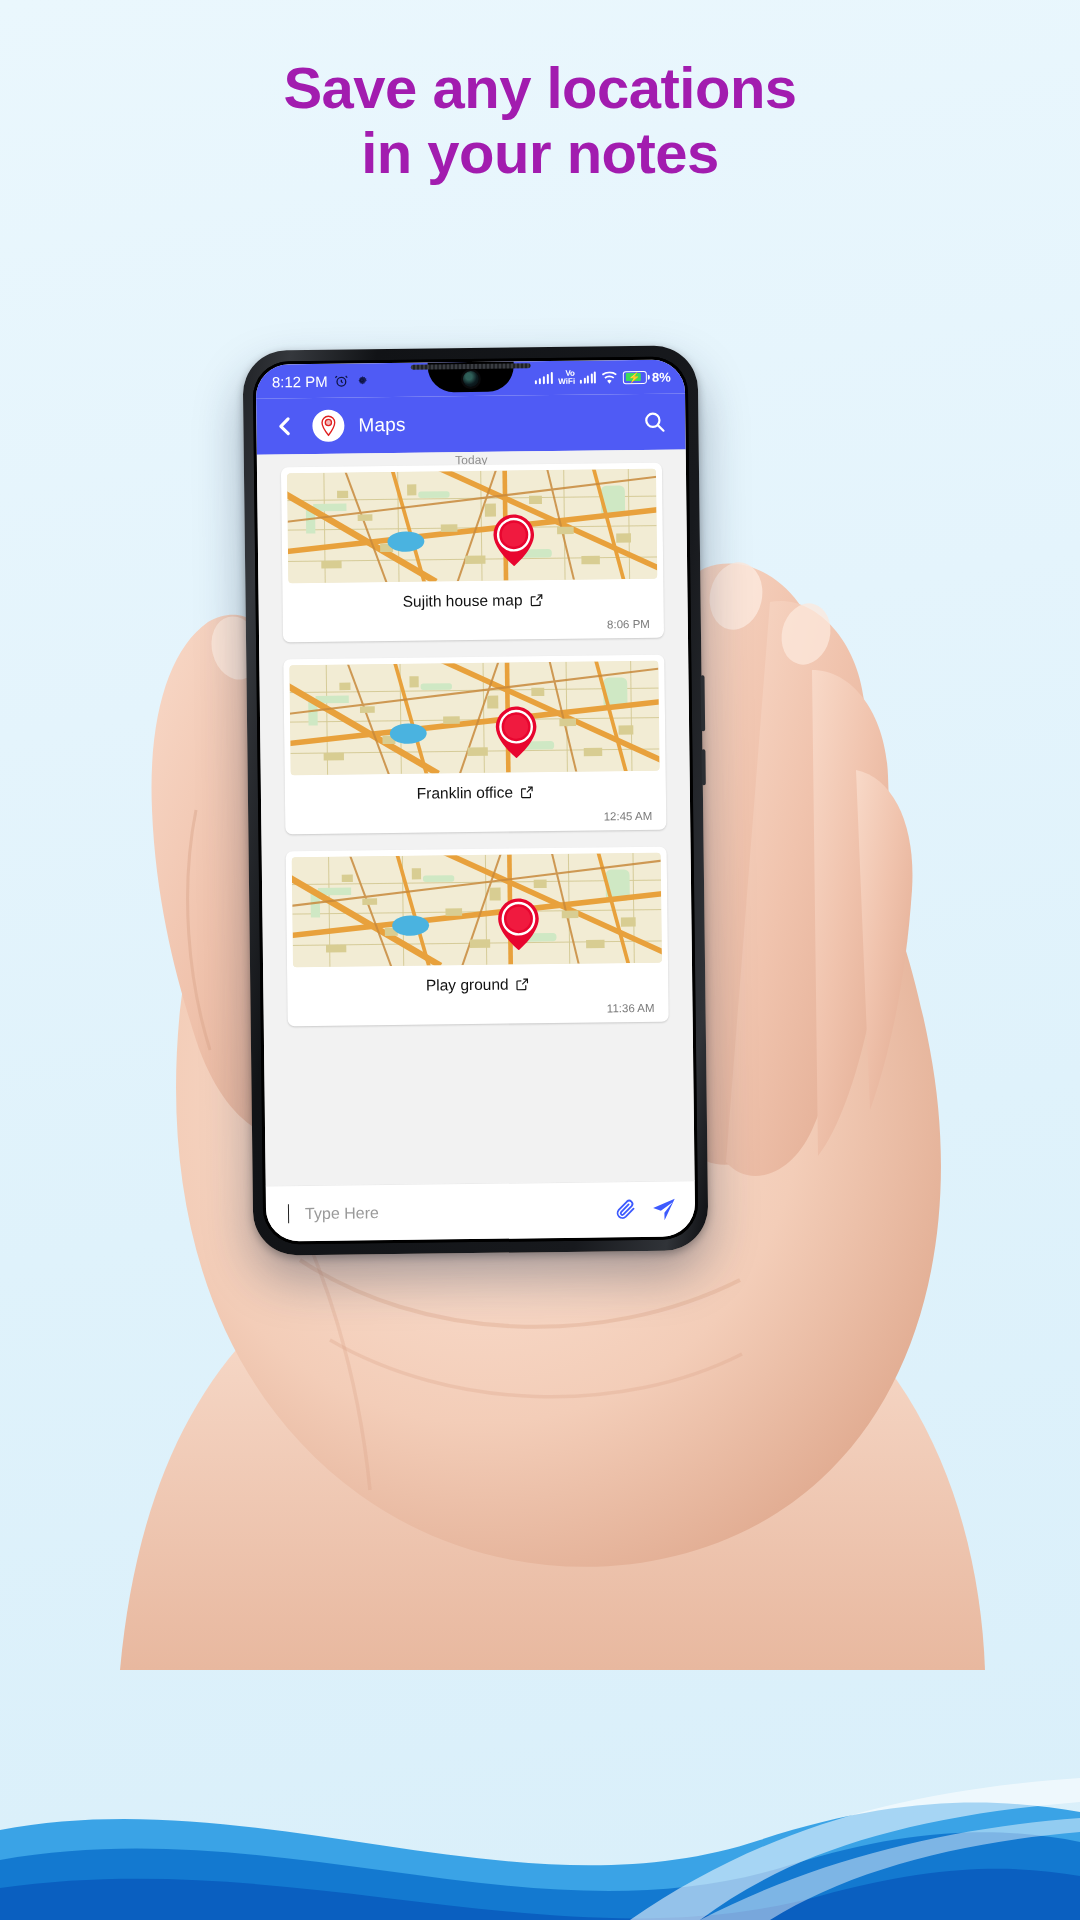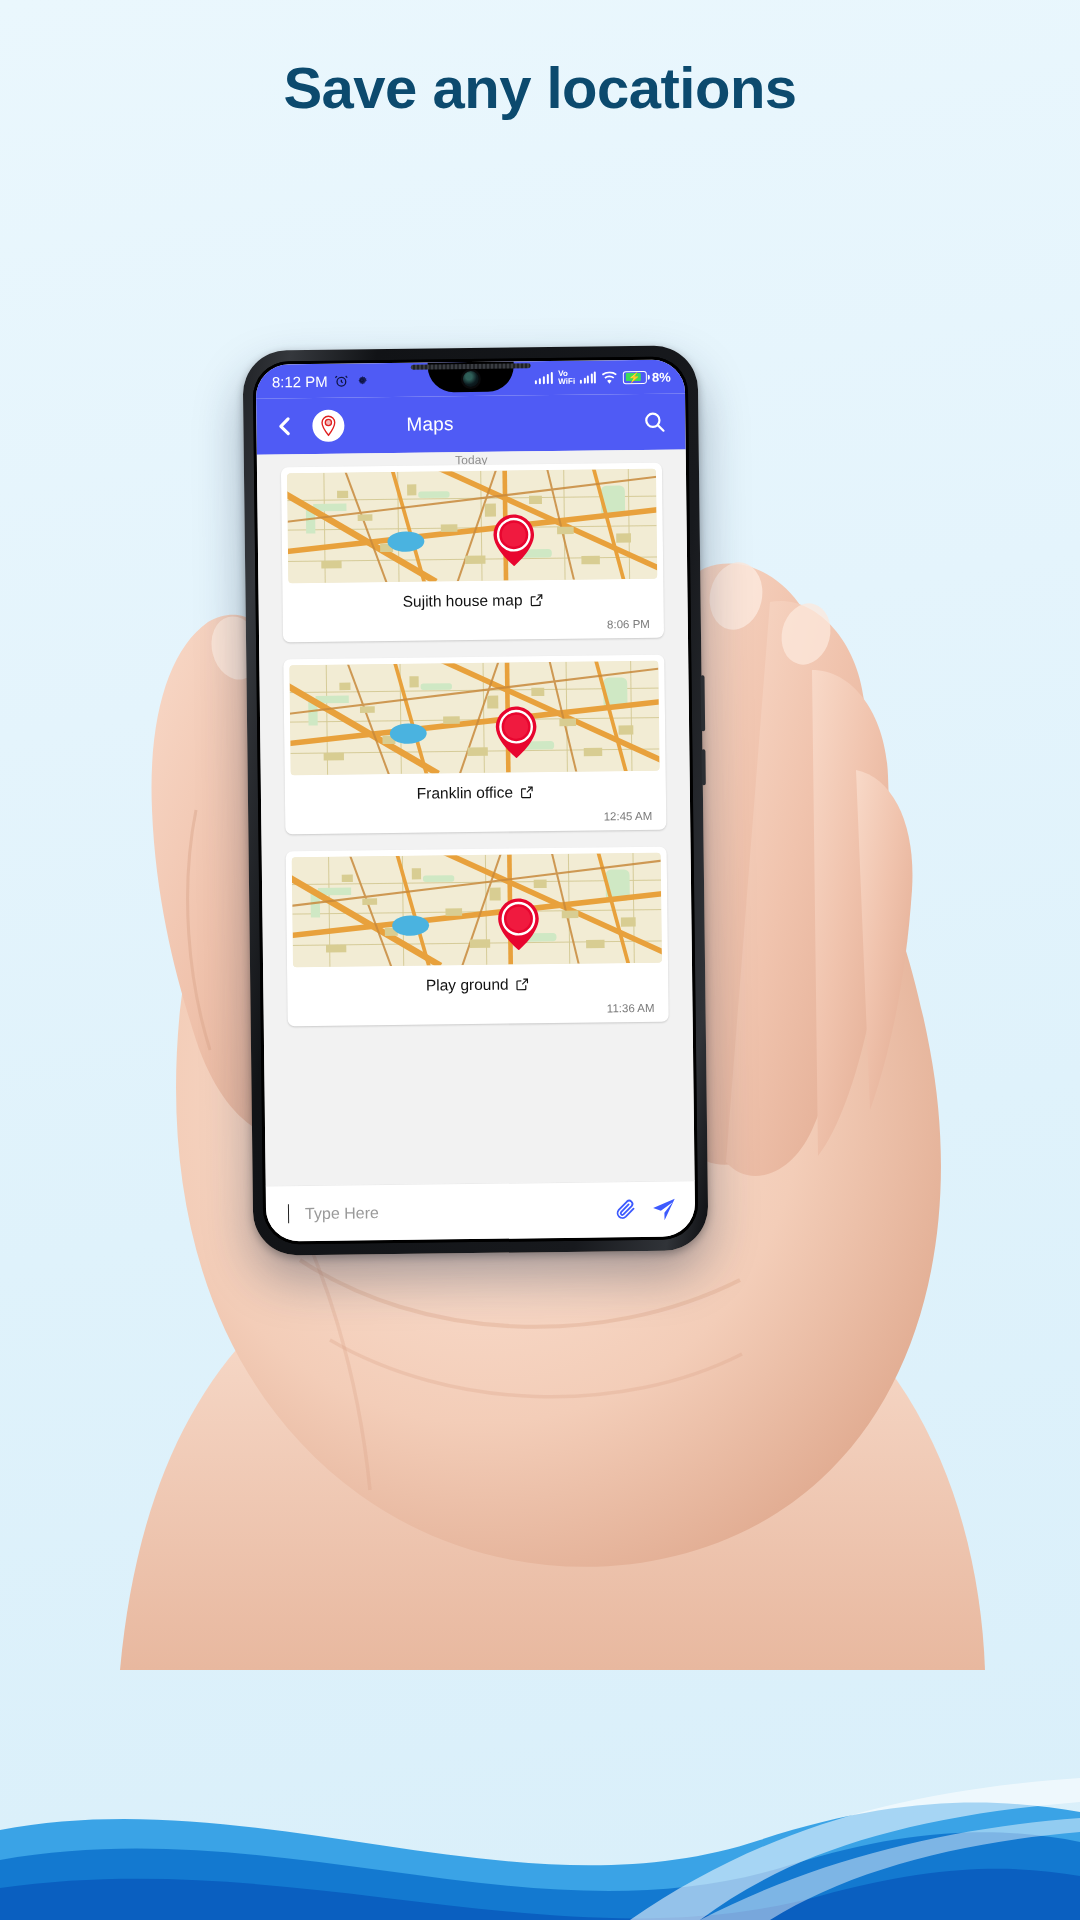--- a/index.html
+++ b/index.html
@@ -6,21 +6,21 @@
   html,body { width:1080px; height:1920px; overflow:hidden; }
   body {
     font-family:"Liberation Sans", sans-serif;
     background:linear-gradient(170deg,#eaf7fd 0%,#e4f4fc 35%,#dff2fb 60%,#d9effa 100%);
     position:relative;
   }
 
   
   .headline {
     position:absolute; top:56px; left:0; width:100%;
-    text-align:center; color:#0c4a6e;
+    text-align:center; color:#a21caf;
     font-size:58px; font-weight:bold; line-height:1.12;
     letter-spacing:-0.5px;
   }
   .headline .l2 { display:block; }
 
   
   .waves { position:absolute; left:0; bottom:0; width:1080px; height:560px; }
 
   
   .hand-wrap { position:absolute; left:0; top:250px; width:1080px; height:1420px; }
@@ -76,37 +76,37 @@
     background:radial-gradient(circle at 38% 35%,#2f5f58 0 22%,#0d1c20 55%,#05090b 100%);
     box-shadow:0 0 0 2px #0a0a0b; margin-top:4px;}
   .bars { display:flex; align-items:flex-end; gap:1.5px; height:12px; }
   .bars i { display:block; width:2.5px; background:#fff; border-radius:1px;}
   .bars i:nth-child(1){height:4px}
   .bars i:nth-child(2){height:6px}
   .bars i:nth-child(3){height:8px}
   .bars i:nth-child(4){height:10px}
   .bars i:nth-child(5){height:12px}
   .bars.small i{width:2px}
-  .vowifi{ font-size:8px; line-height:8.5px; text-align:left; font-weight:700;}
+  .vowifi{ font-size:8px; line-height:8.5px; text-align:right; font-weight:700;}
   .batt{ position:relative; width:24px; height:13px; border:1.8px solid #fff; border-radius:3px; }
   .batt::after{content:""; position:absolute; right:-4px; top:3.5px; width:2.5px;height:5px;background:#fff;border-radius:0 2px 2px 0;}
   .batt .fill{position:absolute; inset:1.5px; width:68%; background:#3ddc58; border-radius:1px;}
   .batt .bolt{position:absolute; inset:0; display:flex;align-items:center;justify-content:center;font-size:10px;color:#0b1c0b;}
 
   
   .appbar {
     height:56px; background:#4f5bf5; flex:0 0 auto;
     display:flex; align-items:center; padding:0 16px; gap:14px; color:#fff;
   }
   .back { width:26px; height:26px; display:flex;align-items:center;justify-content:center; cursor:pointer;}
   .logo {
     width:32px;height:32px;border-radius:50%;background:#fff;
     display:flex;align-items:center;justify-content:center; flex:0 0 auto;
   }
-  .appname{ font-size:19px; font-weight:400; letter-spacing:.2px;margin-left:48px;}
+  .appname{ font-size:19px; font-weight:400; letter-spacing:.2px;}
   .search-btn{ margin-left:auto; width:30px;height:30px; display:flex;align-items:center;justify-content:center; cursor:pointer;}
 
   
   .chat { flex:1 1 auto; background:#f2f2f2; overflow:hidden; position:relative; padding:0 24px;}
   .daychip{
     text-align:center; color:#8d8d8d; font-size:12px; padding-top:1px; height:13px; overflow:hidden;
   }
   .card{
     background:#fff; border-radius:7px; margin-bottom:17px;
     box-shadow:0 1px 2px rgba(0,0,0,.16);
@@ -140,20 +140,21 @@
 <svg class="waves" viewBox="0 0 1080 560" preserveAspectRatio="none">
   <path d="M0,470 C260,420 520,560 760,480 C900,434 1000,438 1080,452 L1080,560 L0,560 Z" fill="#2c9ce4" opacity=".92"></path>
   <path d="M0,500 C280,450 540,585 790,505 C920,464 1010,468 1080,482 L1080,560 L0,560 Z" fill="#1177cf" opacity=".95"></path>
   <path d="M0,528 C300,486 560,606 820,536 C940,503 1015,505 1080,516 L1080,560 L0,560 Z" fill="#0a5fc0"></path>
   <path d="M630,560 C760,470 900,430 1080,418 L1080,442 C910,456 790,492 700,560 Z" fill="#ffffff" opacity=".55"></path>
   <path d="M700,560 C820,498 950,468 1080,458 L1080,472 C960,482 850,510 770,560 Z" fill="#ffffff" opacity=".45"></path>
 </svg>
 
 <div class="headline">
   <span>Save any locations</span>
+  <span class="l2">in your notes</span>
 </div>
 
 <svg class="hand-wrap" viewBox="0 0 1080 1420" preserveAspectRatio="none">
   <defs>
     <linearGradient id="sk" x1="0" y1="0" x2="1" y2="1">
       <stop offset="0%" stop-color="#f8d9c8"></stop>
       <stop offset="45%" stop-color="#f0c3ad"></stop>
       <stop offset="100%" stop-color="#e0a98f"></stop>
     </linearGradient>
     <linearGradient id="sk2" x1="0" y1="0" x2="0" y2="1">

